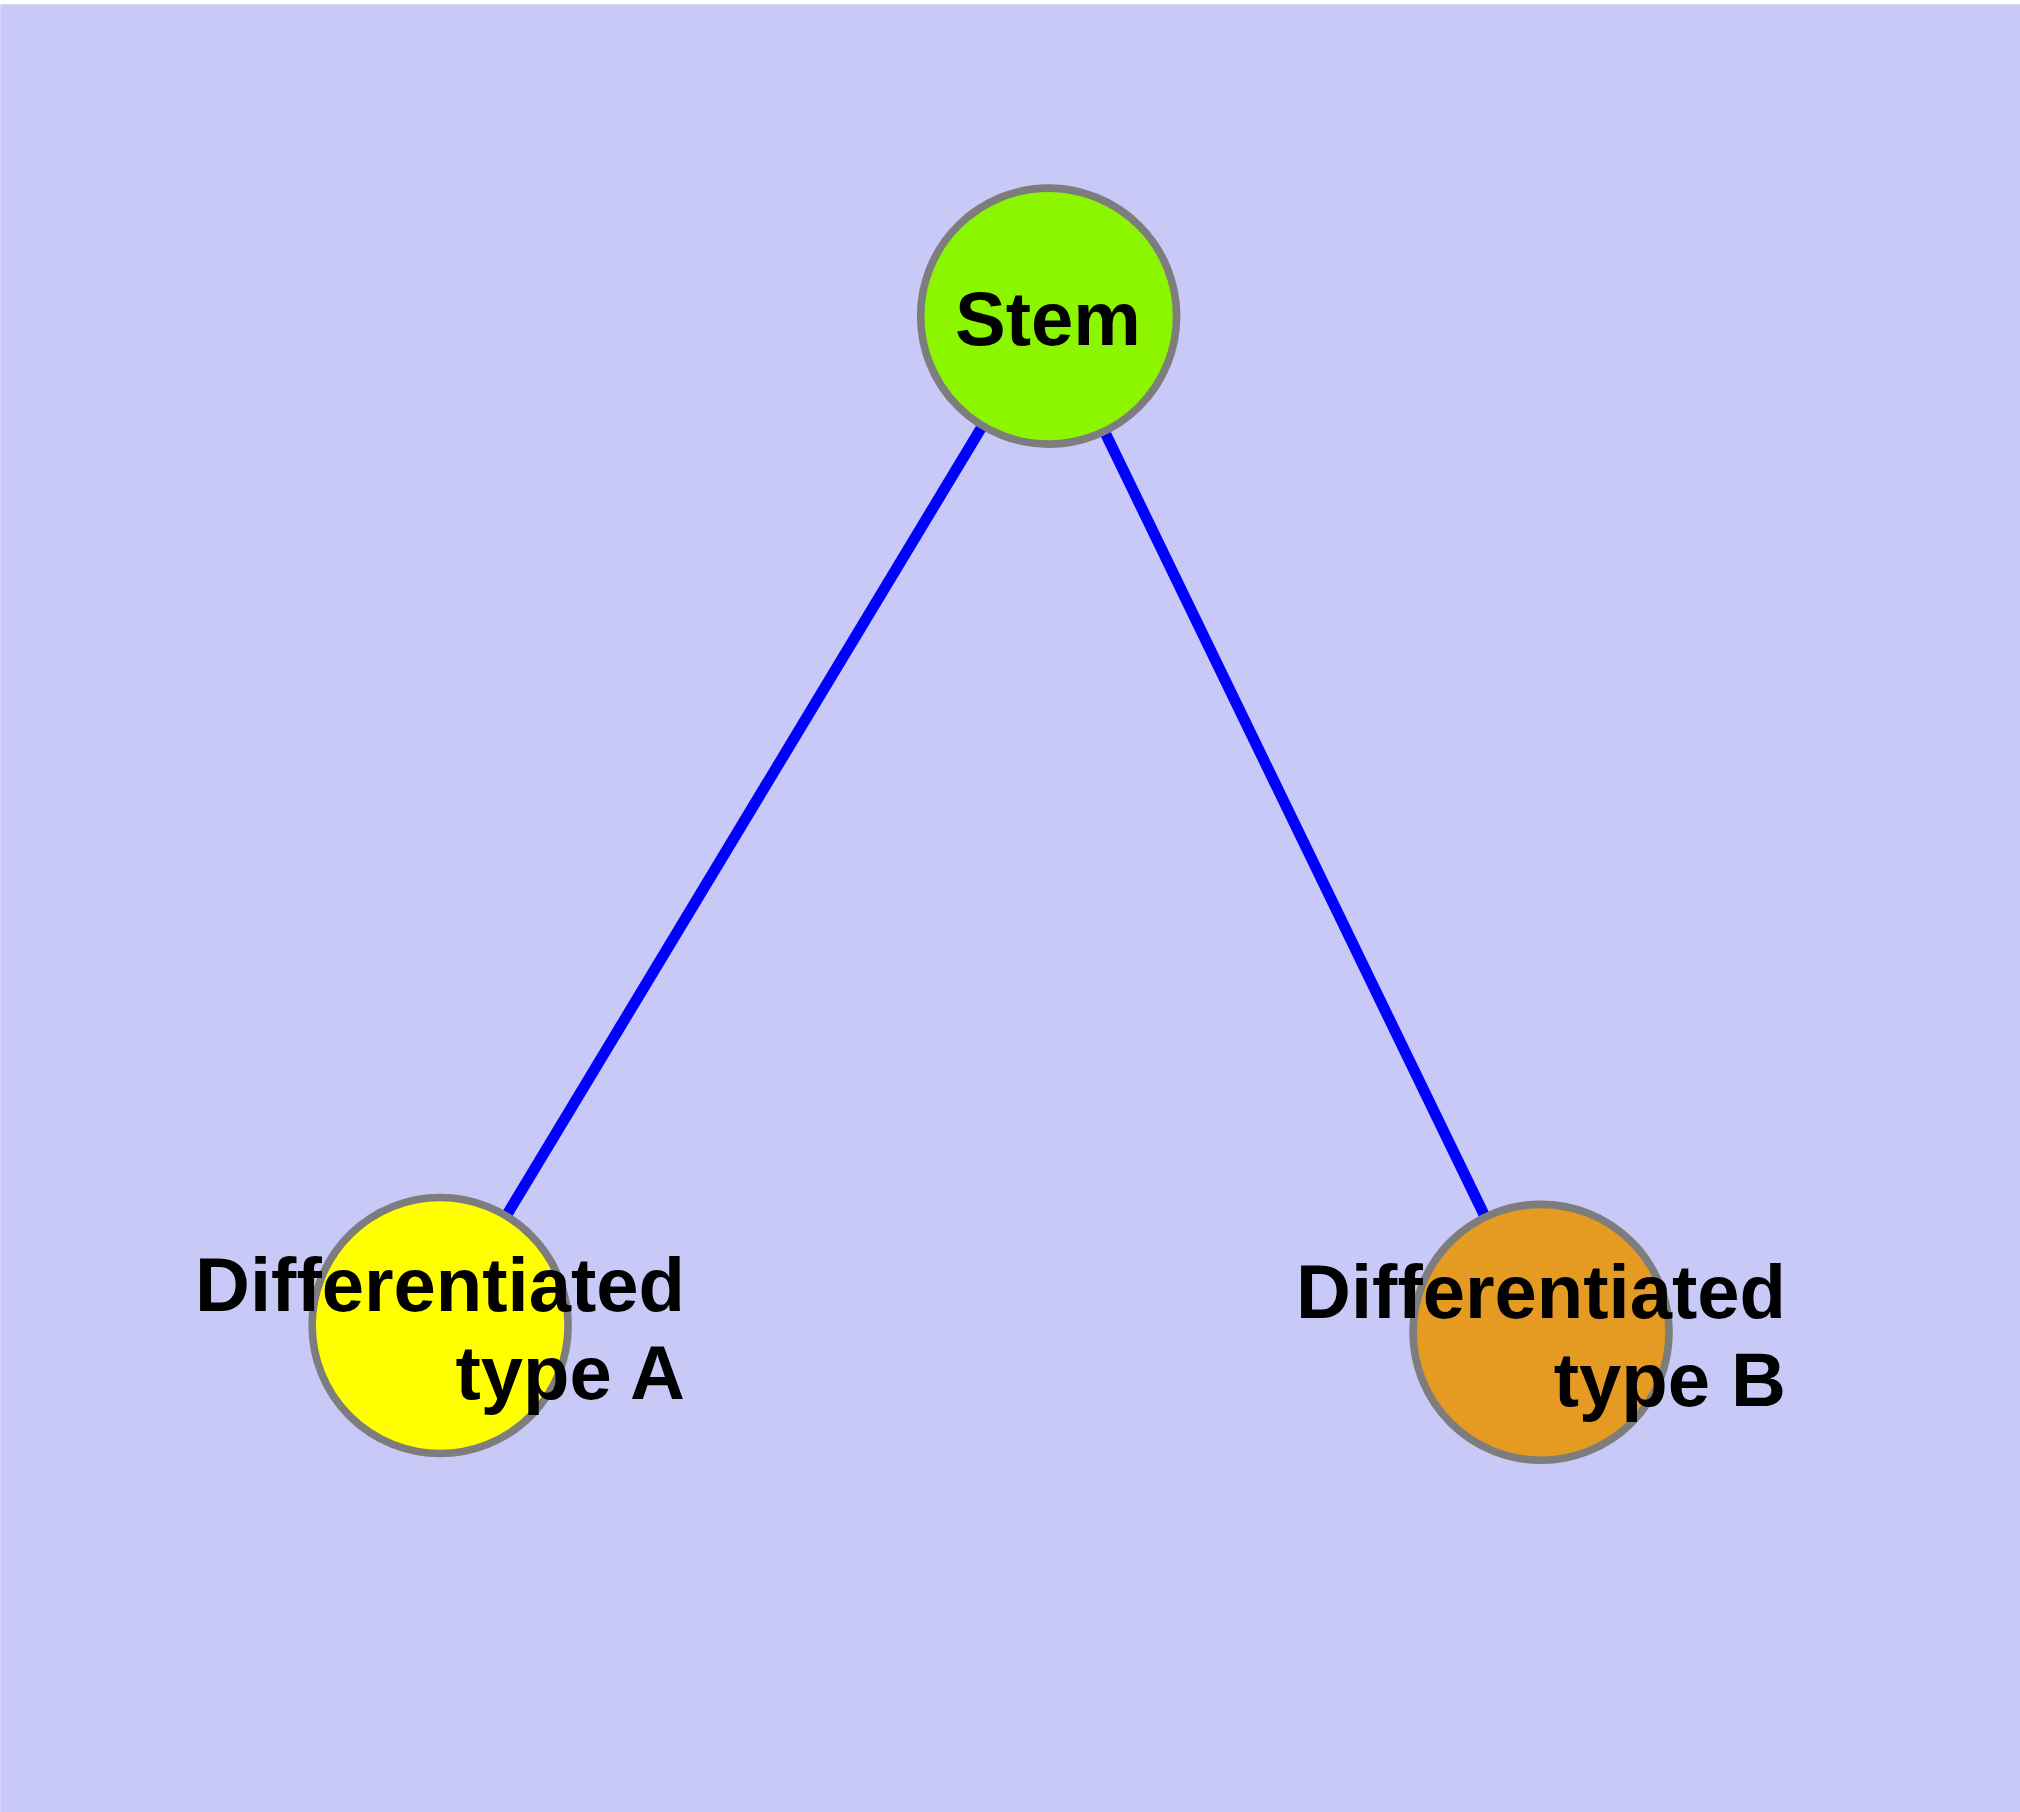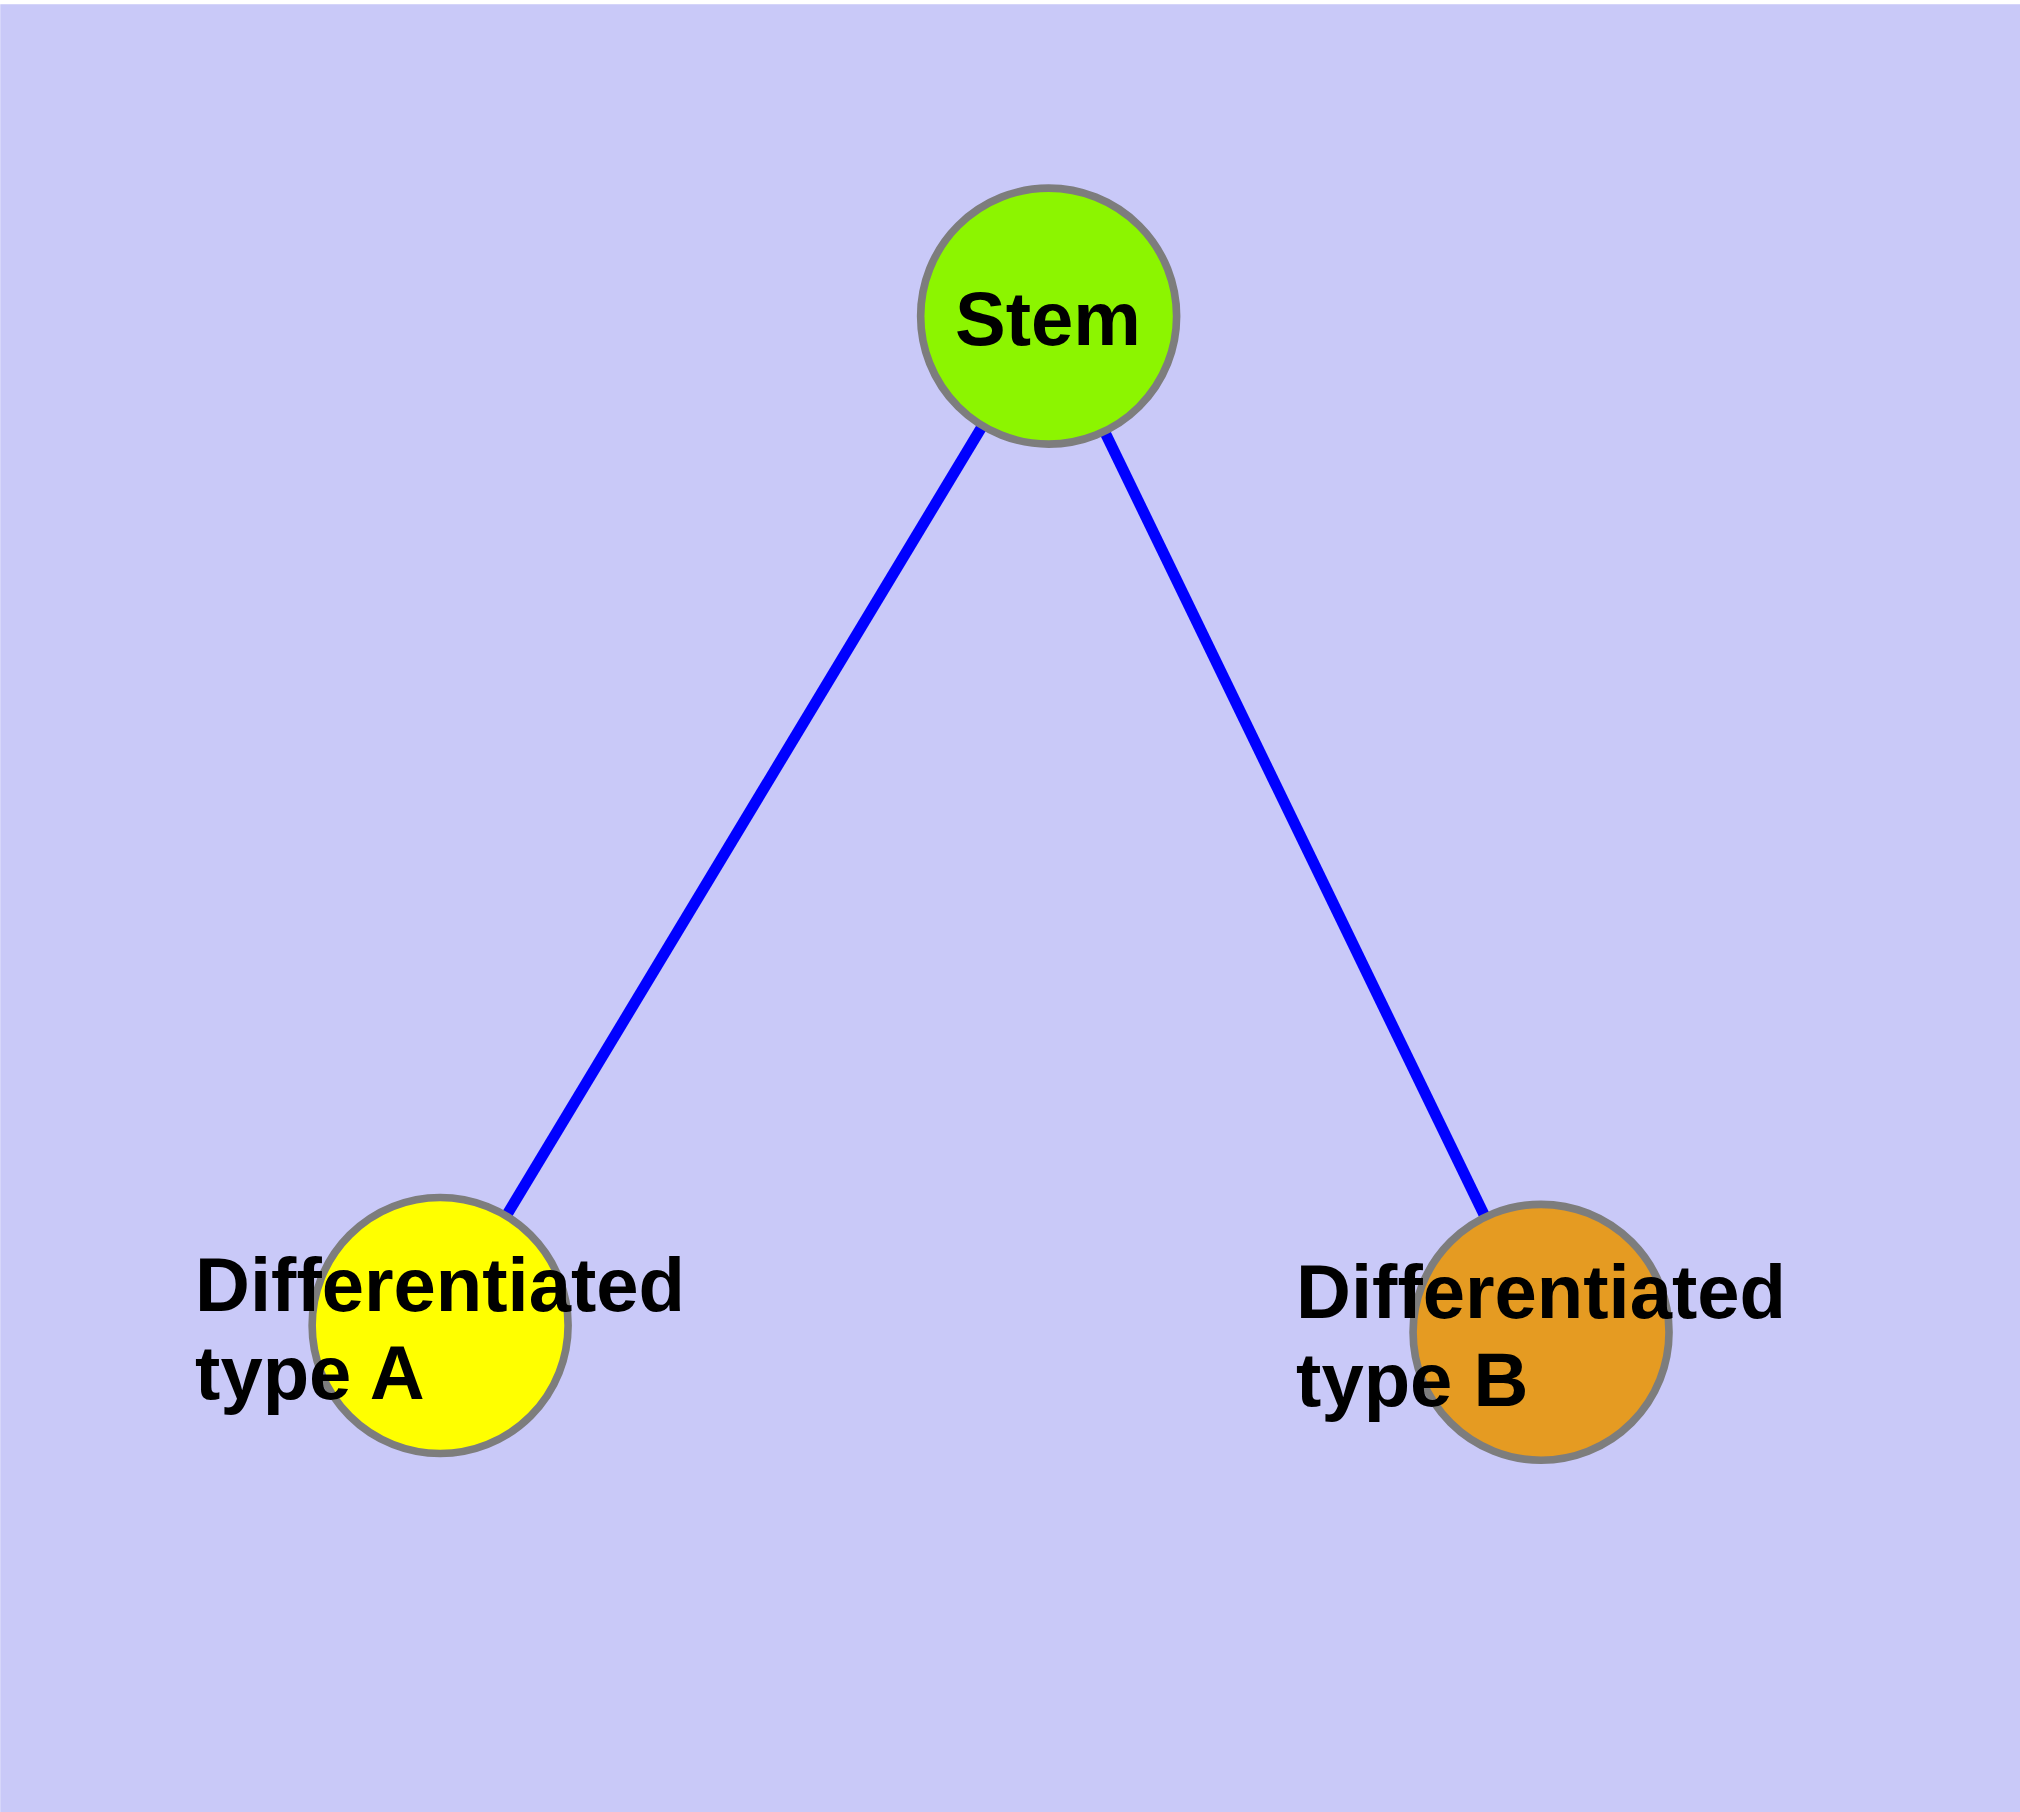--- a/index.html
+++ b/index.html
@@ -29,21 +29,21 @@
   }
   .node-circle {
     stroke-width: 9;
   }
   .node-label {
     position: absolute;
     transform: translate(-50%, -50%);
     font-weight: bold;
     font-size: 76px;
     line-height: 88px;
-    text-align: left;
+    text-align: right;
     white-space: pre-line;
     letter-spacing: 0;
   }
 </style>
 </head>
 <body>
 
 <div class="canvas">
 
   <svg viewBox="0 0 2384 2138">

